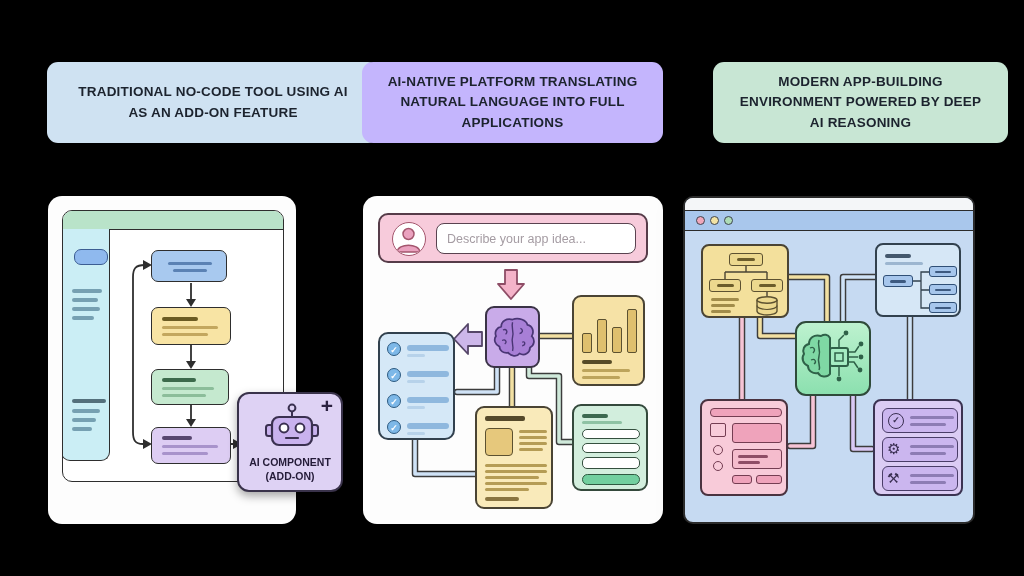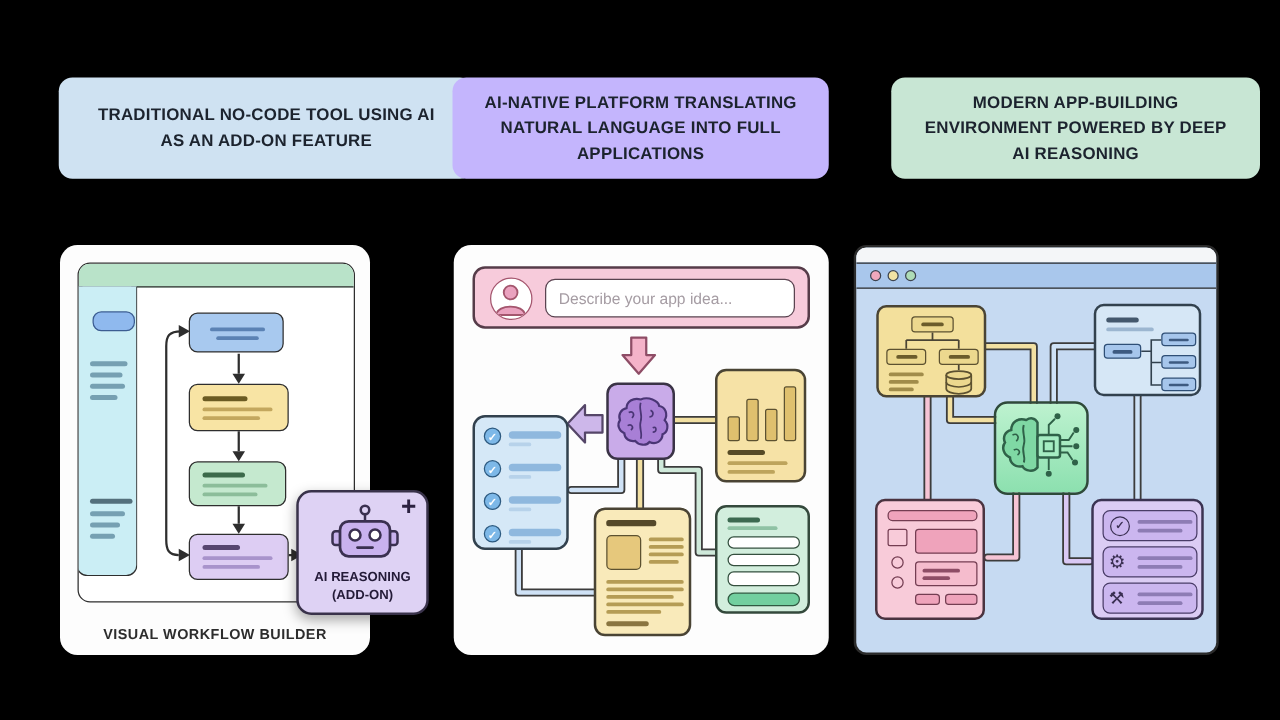--- a/index.html
+++ b/index.html
@@ -100,25 +100,24 @@
       <svg width="64" height="52" viewBox="0 0 64 52" style="left:21px;top:8px;">
         <line x1="32" y1="9" x2="32" y2="15" stroke="#3a3050" stroke-width="2"></line>
         <circle cx="32" cy="6" r="3.4" fill="#ded2f4" stroke="#3a3050" stroke-width="2"></circle>
         <rect x="6" y="23" width="7" height="11" rx="2.5" fill="#c9b2ee" stroke="#3a3050" stroke-width="2"></rect>
         <rect x="51" y="23" width="7" height="11" rx="2.5" fill="#c9b2ee" stroke="#3a3050" stroke-width="2"></rect>
         <rect x="12" y="15" width="40" height="28" rx="7" fill="#c9b2ee" stroke="#3a3050" stroke-width="2.2"></rect>
         <circle cx="24" cy="26" r="4.4" fill="#fff" stroke="#3a3050" stroke-width="2"></circle>
         <circle cx="40" cy="26" r="4.4" fill="#fff" stroke="#3a3050" stroke-width="2"></circle>
         <line x1="26" y1="36" x2="38" y2="36" stroke="#3a3050" stroke-width="2.2" stroke-linecap="round"></line>
       </svg>
-      <div class="abs" style="left:0;right:0;top:62px;text-align:center;font-weight:700;font-size:10.5px;color:#241b38;">AI REASONING</div>
+      <div class="abs" style="left:0;right:0;top:62px;text-align:center;font-weight:700;font-size:10.5px;color:#241b38;">AI COMPONENT</div>
       <div class="abs" style="left:0;right:0;top:76px;text-align:center;font-weight:700;font-size:10.5px;color:#241b38;">(ADD-ON)</div>
     </div>
 
-    <div class="caption" style="bottom:10px;color:#2d2d2d;">VISUAL WORKFLOW BUILDER</div>
   </div>
 
   <div class="panel" style="left:363px;width:300px;">
 
     <svg width="300" height="328" viewBox="0 0 300 328">
       <g fill="none" stroke="#3c3c3c" stroke-width="6.5" stroke-linejoin="round" stroke-linecap="round">
         <path d="M134 170 L134 196 L94 196"></path>
         <path d="M149 170 L149 212"></path>
         <path d="M166 170 L166 180 L196 180 L196 246 L211 246"></path>
         <path d="M52 242 L52 278 L114 278"></path>

